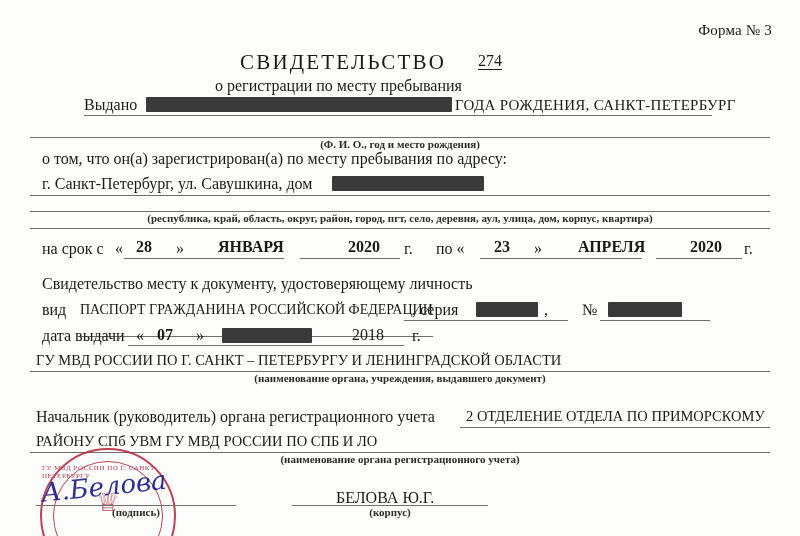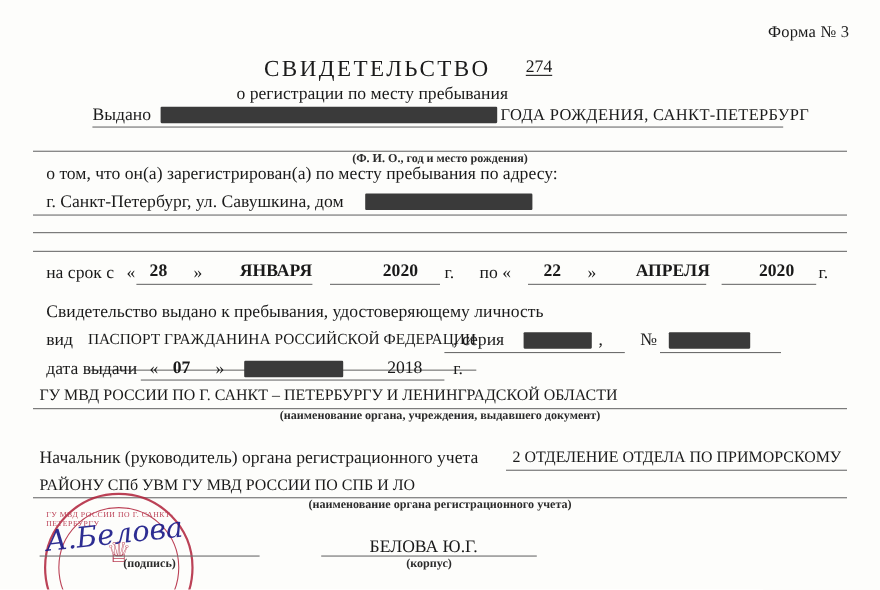--- a/index.html
+++ b/index.html
@@ -139,41 +139,42 @@
 
   <div class="abs rule" style="top:137px; left:30px; width:740px;"></div>
   <div class="abs small-note" style="top:138px; left:30px; width:740px;">(Ф. И. О., год и место рождения)</div>
 
   <div class="abs lbl" style="top:150px; left:42px;">о том, что он(а) зарегистрирован(а) по месту пребывания по адресу:</div>
 
   <div class="abs lbl" style="top:175px; left:42px;">г. Санкт-Петербург, ул. Савушкина, дом</div>
   <div class="abs redact" style="top:176px; left:332px; width:152px;"></div>
   <div class="abs rule" style="top:195px; left:30px; width:740px;"></div>
   <div class="abs rule" style="top:211px; left:30px; width:740px;"></div>
+  <div class="abs small-note" style="top:212px; left:30px; width:740px;">(республика, край, область, округ, район, город, пгт, село, деревня, аул, улица, дом, корпус, квартира)</div>
 
   <div class="abs lbl" style="top:240px; left:42px;">на срок с</div>
   <div class="abs lbl" style="top:240px; left:115px;">«</div>
   <div class="abs lbl" style="top:238px; left:136px; font-weight:bold;">28</div>
   <div class="abs lbl" style="top:240px; left:176px;">»</div>
   <div class="abs lbl" style="top:238px; left:218px; font-weight:bold;">ЯНВАРЯ</div>
   <div class="abs lbl" style="top:238px; left:348px; font-weight:bold;">2020</div>
   <div class="abs lbl" style="top:240px; left:404px;">г.</div>
   <div class="abs lbl" style="top:240px; left:436px;">по «</div>
-  <div class="abs lbl" style="top:238px; left:494px; font-weight:bold;">22</div>
+  <div class="abs lbl" style="top:238px; left:494px; font-weight:bold;">23</div>
   <div class="abs lbl" style="top:240px; left:534px;">»</div>
   <div class="abs lbl" style="top:238px; left:578px; font-weight:bold;">АПРЕЛЯ</div>
   <div class="abs lbl" style="top:238px; left:690px; font-weight:bold;">2020</div>
   <div class="abs lbl" style="top:240px; left:744px;">г.</div>
   <div class="abs rule" style="top:228px; left:30px; width:740px;"></div>
   <div class="abs rule" style="top:258px; left:124px; width:160px;"></div>
   <div class="abs rule" style="top:258px; left:300px; width:100px;"></div>
   <div class="abs rule" style="top:258px; left:480px; width:162px;"></div>
   <div class="abs rule" style="top:258px; left:656px; width:86px;"></div>
 
-  <div class="abs lbl" style="top:275px; left:42px;">Свидетельство выдано к пребывания, удостоверяющему личность</div>
+  <div class="abs lbl" style="top:275px; left:42px;">Свидетельство месту к документу, удостоверяющему личность</div>
 
   <div class="abs lbl" style="top:301px; left:42px;">вид</div>
   <div class="abs" style="top:302px; left:80px; font-size:14px; border-bottom:1px solid #6d6d6d; padding-bottom:18px;">ПАСПОРТ ГРАЖДАНИНА РОССИЙСКОЙ ФЕДЕРАЦИИ</div>
   <div class="abs lbl" style="top:301px; left:412px;">, серия</div>
   <div class="abs redact" style="top:302px; left:476px; width:62px;"></div>
   <div class="abs lbl" style="top:301px; left:544px;">,</div>
   <div class="abs lbl" style="top:301px; left:582px;">№</div>
   <div class="abs redact" style="top:302px; left:608px; width:74px;"></div>
   <div class="abs rule" style="top:320px; left:404px; width:164px;"></div>
   <div class="abs rule" style="top:320px; left:600px; width:110px;"></div>

